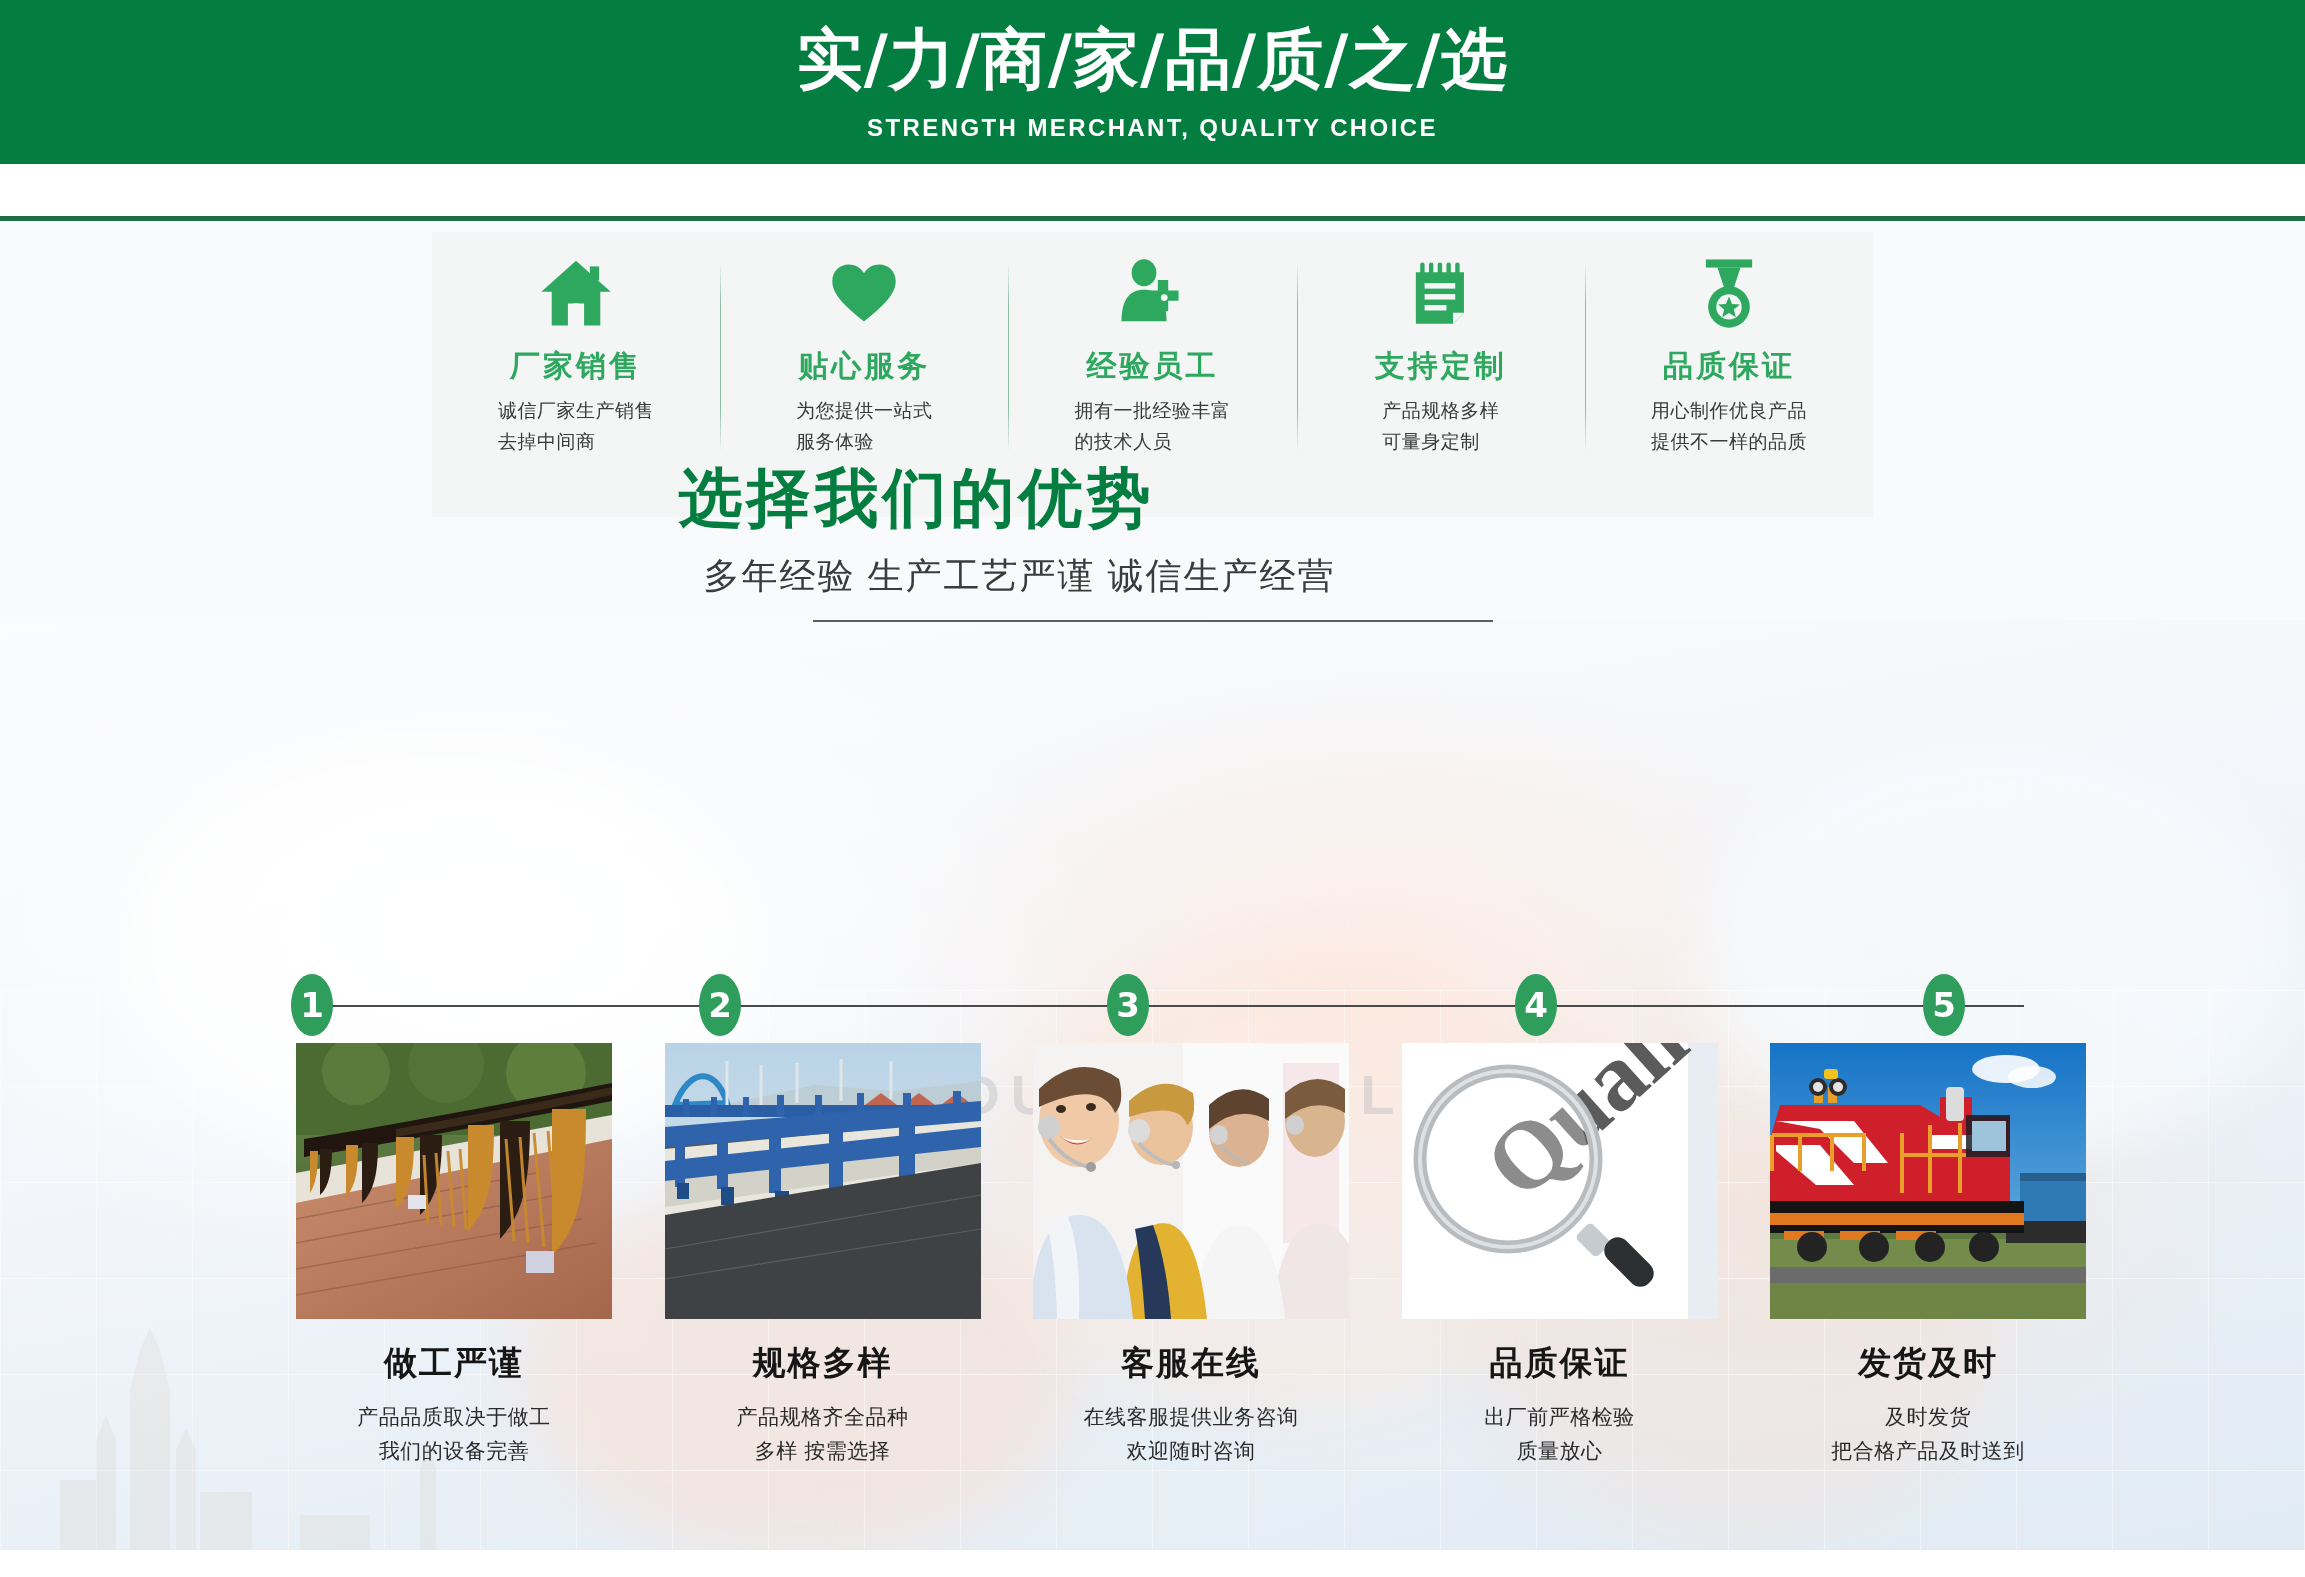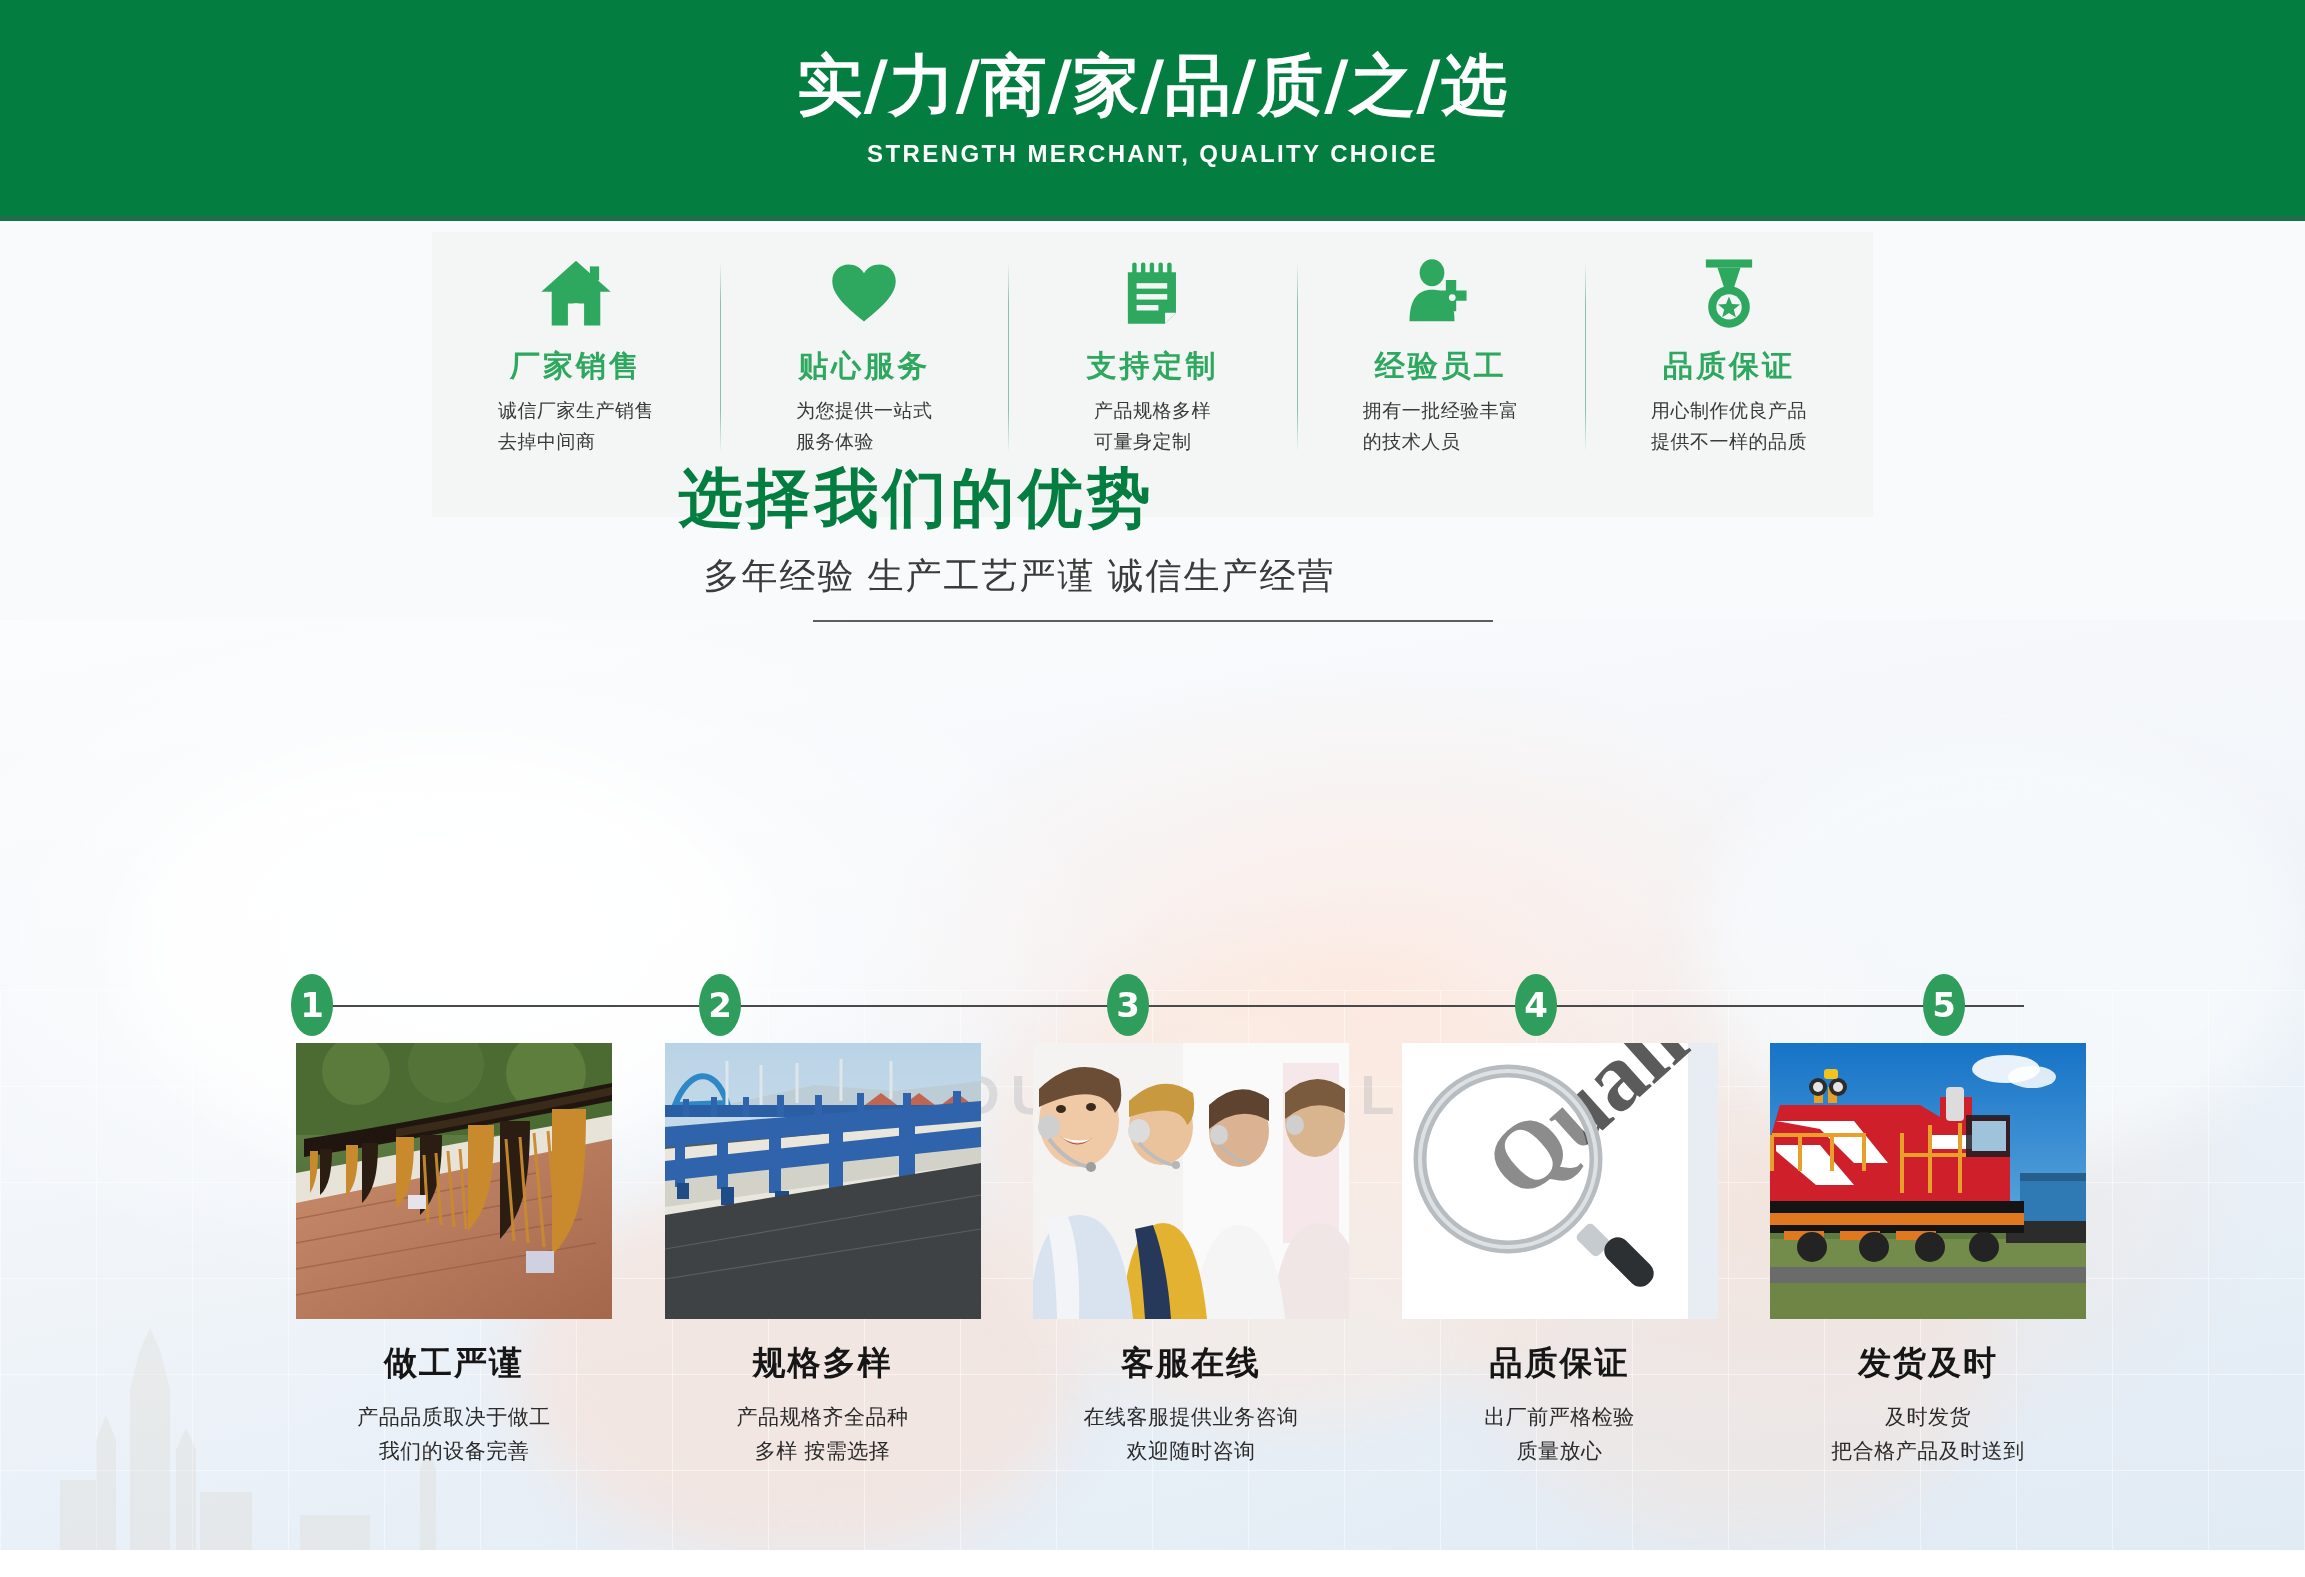--- a/index.html
+++ b/index.html
@@ -8,21 +8,21 @@
     height: 1577px;
     overflow: hidden;
     background: #ffffff;
     font-family: "Liberation Sans", "DejaVu Sans", sans-serif;
   }
   .page { position: relative; width: 2305px; height: 1577px; }
 
   
   .hero {
     position: absolute; left: 0; top: 0;
-    width: 2305px; height: 216px;
+    width: 2305px; height: 164px;
     background: #047e40;
     display: flex; flex-direction: column;
     align-items: center; justify-content: center;
   }
   .hero-title {
     color: #ffffff;
     font-size: 66px;
     font-weight: bold;
     letter-spacing: 1px;
     line-height: 1.15;
@@ -241,20 +241,36 @@
       </div>
       <div class="feature-title">贴心服务</div>
       <div class="feature-desc">
         <div>为您提供一站式</div>
         <div>服务体验</div>
       </div>
     </div>
 
     <div class="feature">
       <div class="feature-icon">
+        <svg viewBox="0 0 64 64" width="72" height="72" aria-hidden="true">
+          <ellipse fill="#2fa85f" cx="24" cy="14" rx="11" ry="12"></ellipse>
+          <path fill="#2fa85f" d="M24 29 C11 29 4 38 4 57 H44 C44 38 37 29 24 29 Z"></path>
+          <path fill="#2fa85f" d="M46 31 H56 V41 H66 V51 H56 V61 H46 V51 H36 V41 H46 Z" transform="translate(-6,-8) scale(0.92)"></path>
+          <circle fill="#f3f6f5" cx="42" cy="36" r="3"></circle>
+        </svg>
+      </div>
+      <div class="feature-title">经验员工</div>
+      <div class="feature-desc">
+        <div>拥有一批经验丰富</div>
+        <div>的技术人员</div>
+      </div>
+    </div>
+
+    <div class="feature">
+      <div class="feature-icon">
         <svg viewBox="0 0 64 64" width="70" height="70" aria-hidden="true">
           <g fill="#2fa85f">
             <rect x="13" y="4" width="4" height="12" rx="2"></rect>
             <rect x="21" y="4" width="4" height="12" rx="2"></rect>
             <rect x="29" y="4" width="4" height="12" rx="2"></rect>
             <rect x="37" y="4" width="4" height="12" rx="2"></rect>
             <rect x="45" y="4" width="4" height="12" rx="2"></rect>
             <path d="M9 13 H53 V50 L43 60 H9 Z"></path>
           </g>
           <g fill="#f3f6f5">
@@ -262,36 +278,20 @@
             <rect x="17" y="33" width="28" height="5"></rect>
             <rect x="17" y="43" width="20" height="5"></rect>
             <path d="M43 50 H53 L43 60 Z"></path>
           </g>
         </svg>
       </div>
       <div class="feature-title">支持定制</div>
       <div class="feature-desc">
         <div>产品规格多样</div>
         <div>可量身定制</div>
-      </div>
-    </div>
-
-    <div class="feature">
-      <div class="feature-icon">
-        <svg viewBox="0 0 64 64" width="72" height="72" aria-hidden="true">
-          <ellipse fill="#2fa85f" cx="24" cy="14" rx="11" ry="12"></ellipse>
-          <path fill="#2fa85f" d="M24 29 C11 29 4 38 4 57 H44 C44 38 37 29 24 29 Z"></path>
-          <path fill="#2fa85f" d="M46 31 H56 V41 H66 V51 H56 V61 H46 V51 H36 V41 H46 Z" transform="translate(-6,-8) scale(0.92)"></path>
-          <circle fill="#f3f6f5" cx="42" cy="36" r="3"></circle>
-        </svg>
-      </div>
-      <div class="feature-title">经验员工</div>
-      <div class="feature-desc">
-        <div>拥有一批经验丰富</div>
-        <div>的技术人员</div>
       </div>
     </div>
 
     <div class="feature">
       <div class="feature-icon">
         <svg viewBox="0 0 64 64" width="74" height="74" aria-hidden="true">
           <rect fill="#2fa85f" x="12" y="3" width="40" height="7"></rect>
           <path fill="#2fa85f" d="M22 10 H42 L36 28 H28 Z"></path>
           <circle fill="#2fa85f" cx="32" cy="44" r="18"></circle>
           <circle fill="#f3f6f5" cx="32" cy="44" r="11"></circle>

